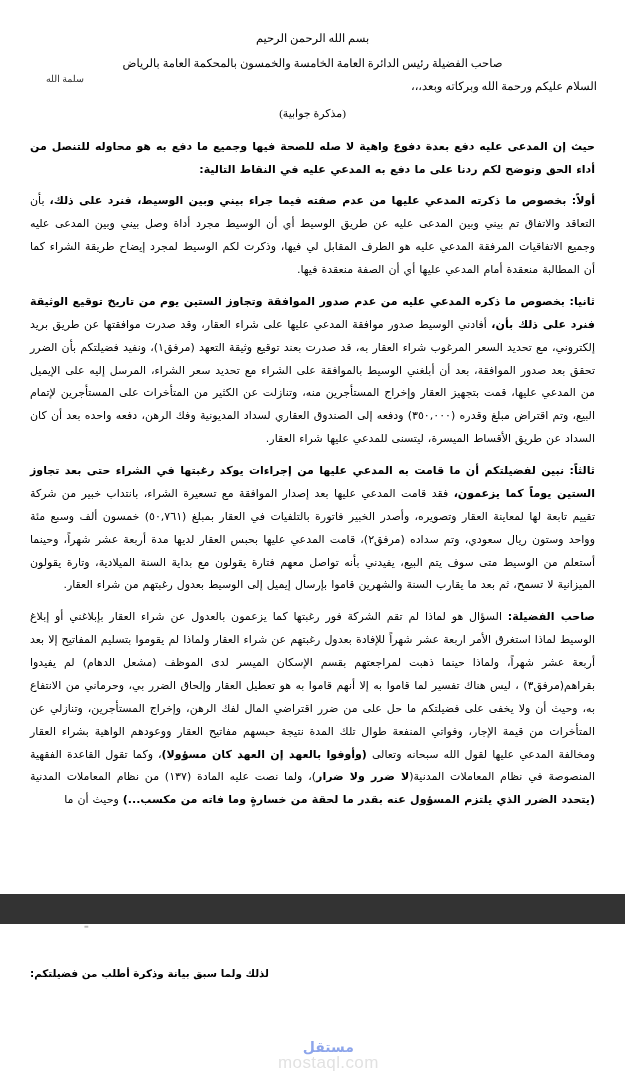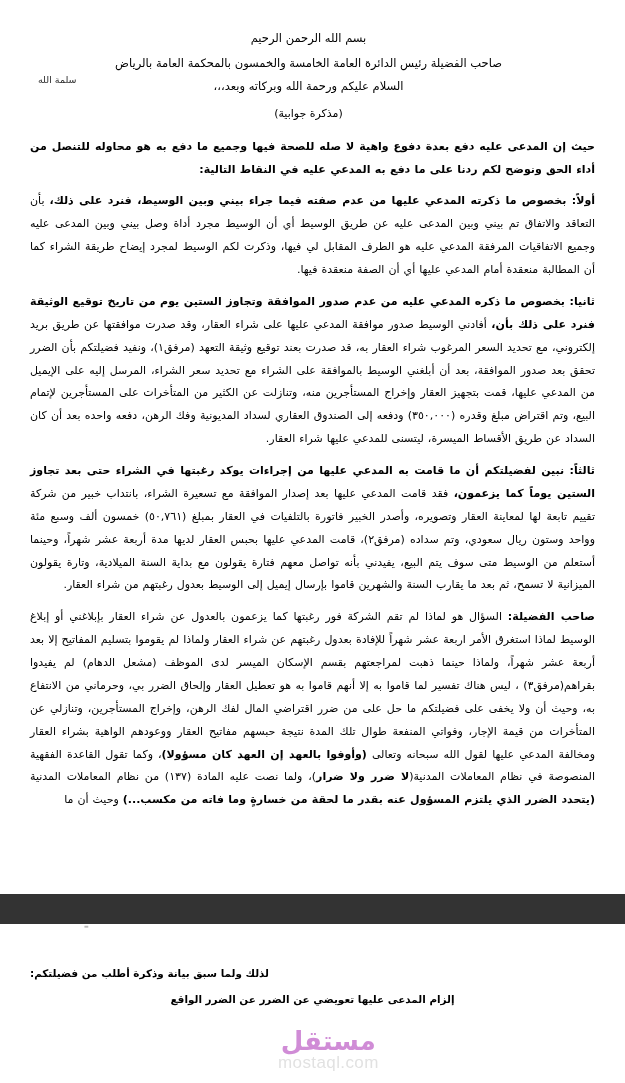--- a/index.html
+++ b/index.html
@@ -23,22 +23,23 @@
   }
 
   
   .page-one {
     padding: 0;
     height: 894px;
     box-sizing: border-box;
   }
 
   .header-block {
-    padding: 28px 28px 0 20px;
-    position: relative;
+    padding: 28px 28px 0 28px;
+    position: relative;
+    font-family: Liberation Serif, serif;
   }
 
   .basmala {
     text-align: center;
     font-size: 11.5px;
     line-height: 1.9;
     margin: 0 0 2px 0;
     letter-spacing: 0.2px;
   }
 
@@ -49,21 +50,20 @@
   }
 
   .addressee {
     text-align: center;
     font-size: 11.5px;
     line-height: 2.0;
     margin: 0;
   }
 
   .salutation {
-    text-align: center;
     font-size: 11.5px;
     line-height: 2.0;
     margin: 0 0 2px 0;
   }
 
   .salam-allah {
     position: absolute;
     left: 18px;
     top: 21px;
     font-size: 9.5px;
@@ -168,23 +168,23 @@
     z-index: 1;
   }
   .wm-inner {
     position: absolute;
     left: 278px;
     bottom: 4px;
     text-align: center;
     opacity: 0.5;
   }
   .wm-logo {
-    font-size: 26px;
-    font-weight: bold;
-    color: #a21caf;
+    font-size: 14px;
+    font-weight: bold;
+    color: #1d4ed8;
     line-height: 0.95;
     letter-spacing: 0px;
     direction: rtl;
   }
   .wm-url {
     font-size: 17px;
     color: #c4c4c4;
     direction: ltr;
     letter-spacing: 0.4px;
     margin-top: -1px;
@@ -235,21 +235,20 @@
   <div class="divider-hairline"></div>
 </div>
 
 <div class="page page-two">
 
   <div class="tiny-mark">▬</div>
 
 
   <div class="request-line">لذلك ولما سبق بيانة وذكرة أطلب من فضيلتكم:</div>
 
-  <div class="closing-line">إلزام المدعى عليها تعويضي عن الضرر عن الضرر الواقع</div>
 
   <div class="watermark">
     <div class="wm-inner">
       <div class="wm-logo">مستقل</div>
       <div class="wm-url">mostaql.com</div>
     </div>
   </div>
 
 </div>
 

